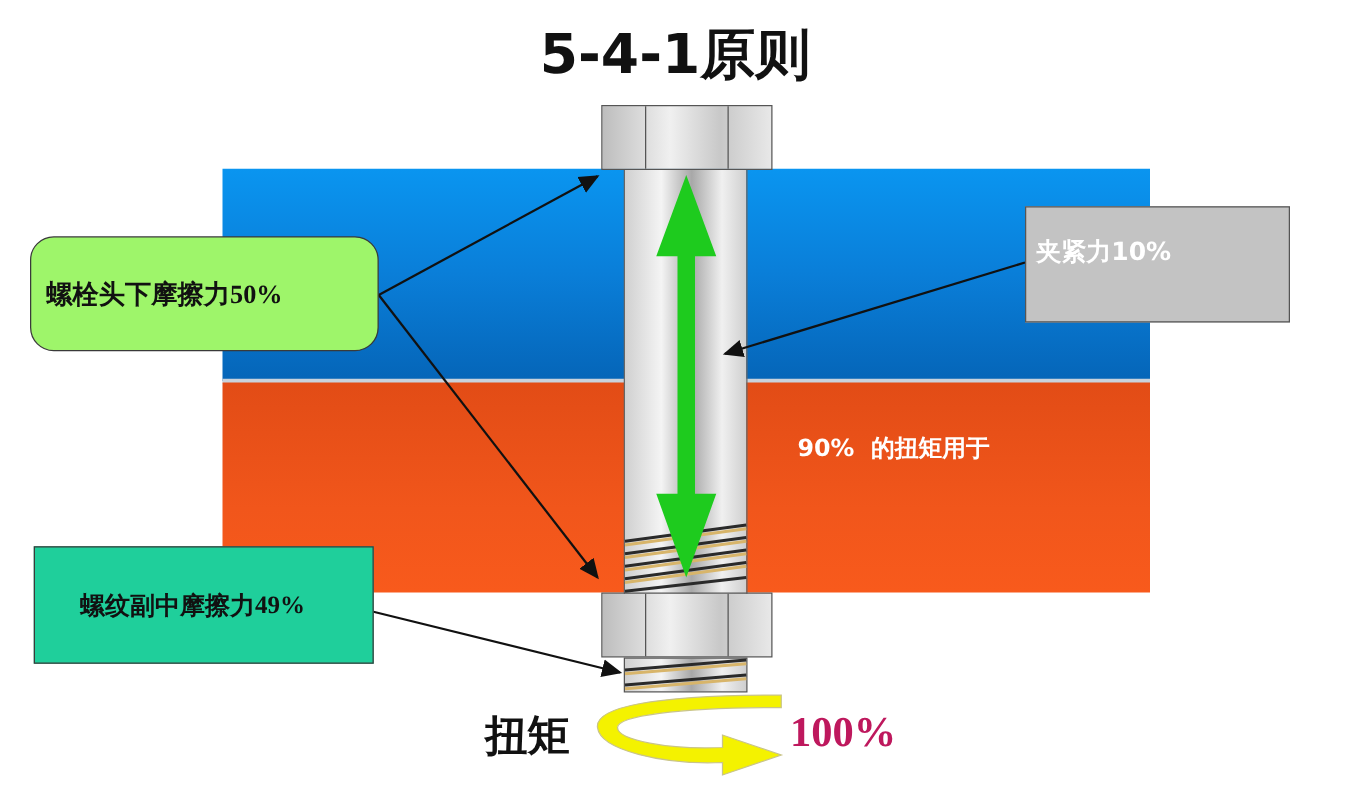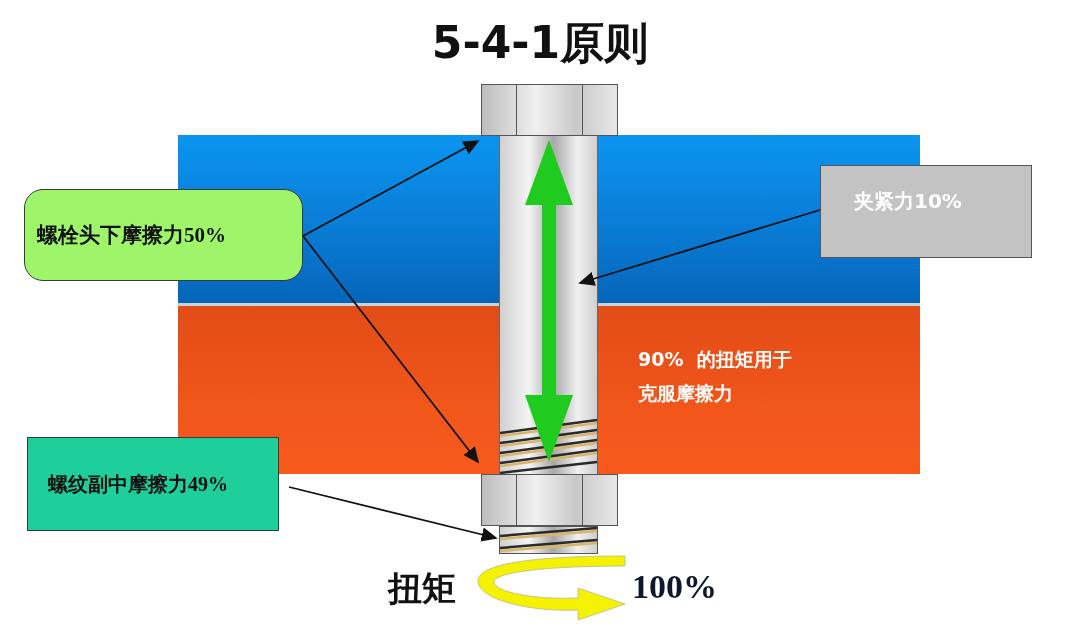--- a/index.html
+++ b/index.html
@@ -21,28 +21,28 @@
            background: linear-gradient(to right, #d0d0d0 0%, #f4f4f4 30%, #a8a8a8 55%, #f0f0f0 80%, #cfcfcf 100%); }
   .nut { left: 481px; top: 474px; width: 137px; height: 52px; border: 1.5px solid #555;
          box-sizing: border-box;
          background: linear-gradient(to right, #bdbdbd, #f0f0f0 40%, #c8c8c8 70%, #e8e8e8); }
   .nut .facet { position: absolute; top: 0; bottom: 0; border-left: 1.5px solid #555; }
   .tail { left: 499px; top: 526px; width: 99px; height: 28px; border: 1.5px solid #555; box-sizing: border-box;
           background: linear-gradient(to right, #d0d0d0, #f4f4f4 30%, #a8a8a8 55%, #f0f0f0 80%, #cfcfcf); }
   .box { box-sizing: border-box; border: 1.5px solid #3a3a3a; display: flex; align-items: center; }
   .box-bolt { left: 24px; top: 189px; width: 279px; height: 92px; background: #9ef56a; padding-left: 12px;
               font-size: 21px; color: #111; border-radius: 19px; }
-  .box-thread { left: 27px; top: 437px; width: 252px; height: 94px; background: #1fcf9b; padding-left: 20px;
+  .box-thread { left: 27px; top: 437px; width: 272px; height: 94px; background: #1fcf9b; padding-left: 36px;
                 font-size: 20px; color: #111; }
-  .box-clamp { left: 820px; top: 165px; width: 212px; height: 93px; background: #c3c3c3; padding-left: 33px;
+  .box-clamp { left: 820px; top: 165px; width: 212px; height: 93px; background: #c3c3c3; padding-left: 8px;
                font-size: 20px; color: #ffffff; border-color: #555; padding-bottom: 20px; }
   .pct { font-family: "Liberation Serif", "DejaVu Serif", serif; }
   .note { left: 638px; top: 342px; font-size: 19px; color: #ffffff; line-height: 34px; }
   .torque-label { left: 388px; top: 566px; font-size: 34px; color: #111; }
-  .torque-value { left: 632px; top: 568px; font-size: 34px; color: #0f172a;
+  .torque-value { left: 632px; top: 568px; font-size: 34px; color: #be185d;
                   font-family: "Liberation Serif", "DejaVu Serif", serif; }
   svg.overlay { position: absolute; left: 0; top: 0; }
 </style>
 </head>
 <body>
 
 <div class="abs title">5-4-1原则</div>
 
 <div class="abs plate-top"></div>
 <div class="abs plate-sep"></div>
@@ -111,17 +111,16 @@
   <span>螺纹副中摩擦力</span>
     <span class="pct">49%</span>
 </div>
 
 <div class="abs box box-clamp">
   <span>夹紧力10%</span>
 </div>
 
 <div class="abs note">
   <div style="white-space:pre">90%  的扭矩用于</div>
-  <div>克服摩擦力</div>
 </div>
 
 <div class="abs torque-label">扭矩</div>
 <div class="abs torque-value">100%</div>
 
 </body></html>

